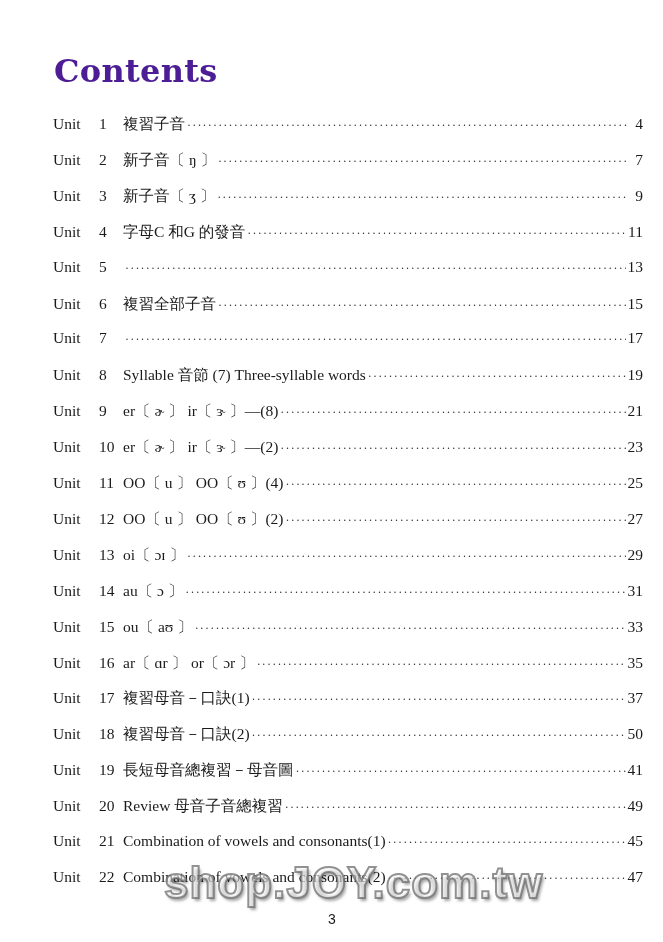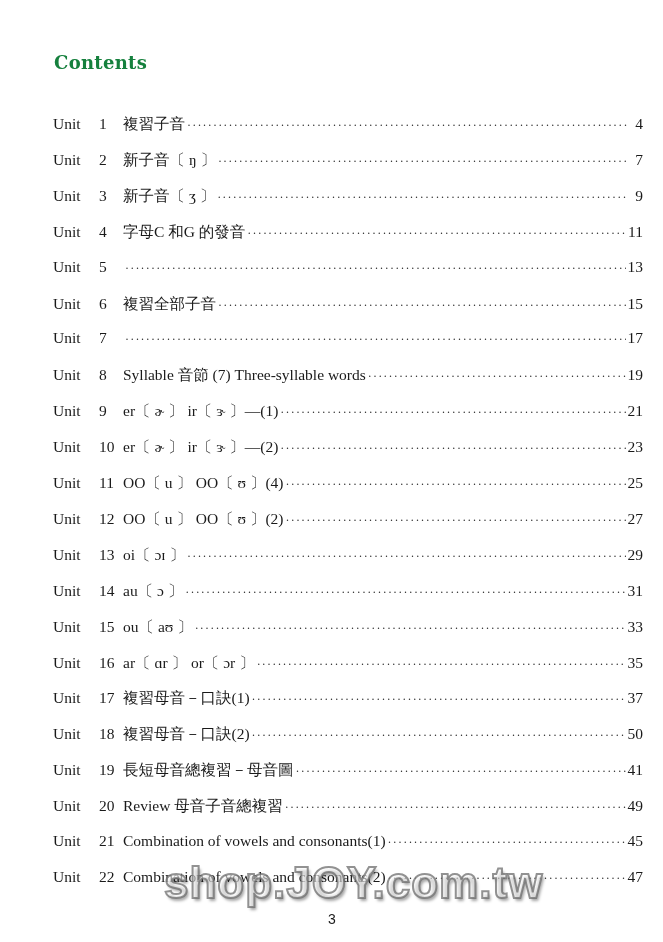--- a/index.html
+++ b/index.html
@@ -2,22 +2,22 @@
 <html><head>
 <meta charset="utf-8">
 <style>
   html, body { margin: 0; padding: 0; }
   body {
     width: 663px; height: 942px; background: #ffffff; position: relative; overflow: hidden;
     font-family: "Liberation Serif", "DejaVu Serif", serif; color: #1a1a1a;
   }
   .title {
     position: absolute; left: 54px; top: 52px;
-    font-family: "DejaVu Serif", serif; font-weight: bold; font-size: 18px; letter-spacing: 0.3px;
-    color: #15803d;
+    font-family: "DejaVu Serif", serif; font-weight: bold; font-size: 32px; letter-spacing: 0.3px;
+    color: #4c1d95;
   }
   .toc { position: absolute; left: 0; top: 0; width: 663px; }
   .row {
     position: absolute; left: 53px; width: 590px; height: 24px;
     display: flex; align-items: baseline; font-size: 15.5px;
   }
   .unit { width: 46px; flex: none; }
   .num { width: 24px; flex: none; text-align: left; }
   .label { flex: none; white-space: nowrap; }
   .leader {
@@ -92,21 +92,21 @@
     <div class="row" style="top: 365.3px;">
       <span class="unit">Unit</span>
       <span class="num">8</span>
       <span class="label">Syllable 音節 (7)  Three-syllable words</span>
       <span class="leader">··································································································</span>
       <span class="page">19</span>
     </div>
     <div class="row" style="top: 401.2px;">
       <span class="unit">Unit</span>
       <span class="num">9</span>
-      <span class="label">er〔 ɚ 〕  ir〔 ɝ 〕—(1)</span>
+      <span class="label">er〔 ɚ 〕  ir〔 ɝ 〕—(8)</span>
       <span class="leader">··································································································</span>
       <span class="page">21</span>
     </div>
     <div class="row" style="top: 437.1px;">
       <span class="unit">Unit</span>
       <span class="num">10</span>
       <span class="label">er〔 ɚ 〕  ir〔 ɝ 〕—(2)</span>
       <span class="leader">··································································································</span>
       <span class="page">23</span>
     </div>

